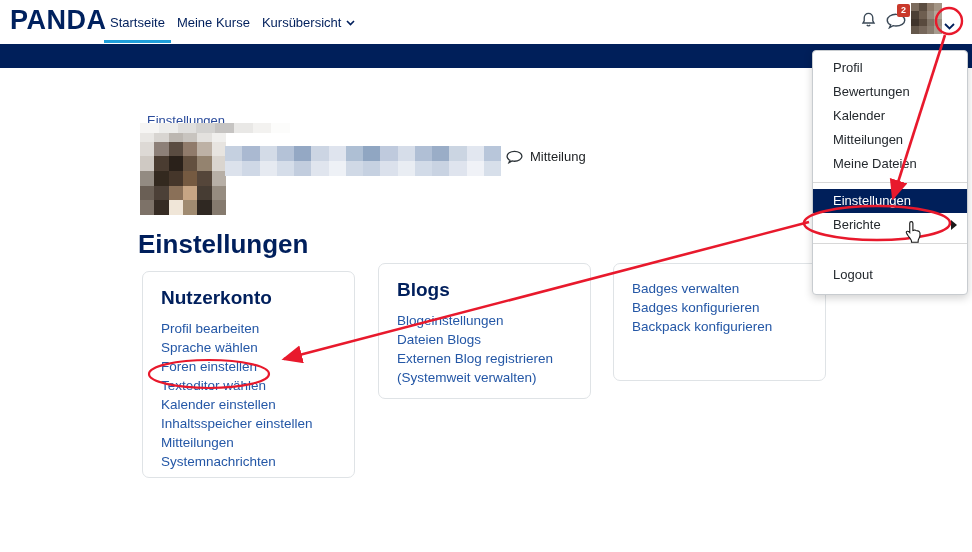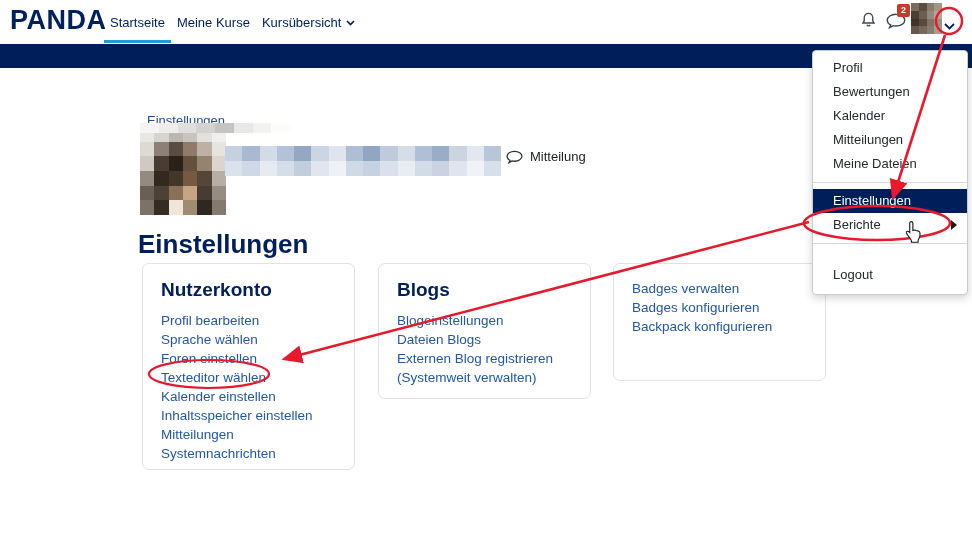--- a/index.html
+++ b/index.html
@@ -41,21 +41,21 @@
                grid-template-columns:repeat(16,1fr); grid-template-rows:repeat(2,1fr); z-index:2; }
   .mitteilung { position:absolute; left:506px; top:149px; display:flex; align-items:center; gap:7px;
                 font-size:13px; color:#1b1e21; cursor:pointer; }
 
   
   .page-title { position:absolute; left:138px; top:229px; font-size:26px; font-weight:bold; color:#001f5c; }
 
   
   .card { position:absolute; width:213px; background:#fff; border:1px solid #dfe3e6; border-radius:7px;
           padding:15px 18px; }
-  .card-nutzerkonto { left:142px; top:263px; height:207px; }
+  .card-nutzerkonto { left:142px; top:271px; height:207px; }
   .card-blogs       { left:378px; top:263px; height:136px; }
   .card-badges      { left:613px; top:263px; height:118px; }
   .card-title { font-size:19px; font-weight:bold; color:#001f5c; margin-bottom:10px; }
   .card-links { list-style:none; }
   .card-links li { line-height:18px; }
   .card-link { font-size:13.5px; color:#2457a6; text-decoration:none; cursor:pointer; }
 
   
   .user-menu { position:absolute; left:812px; top:50px; width:156px; background:#fff;
                border:1px solid #c8ccd0; border-radius:4px; box-shadow:0 3px 8px rgba(0,0,0,.18);

